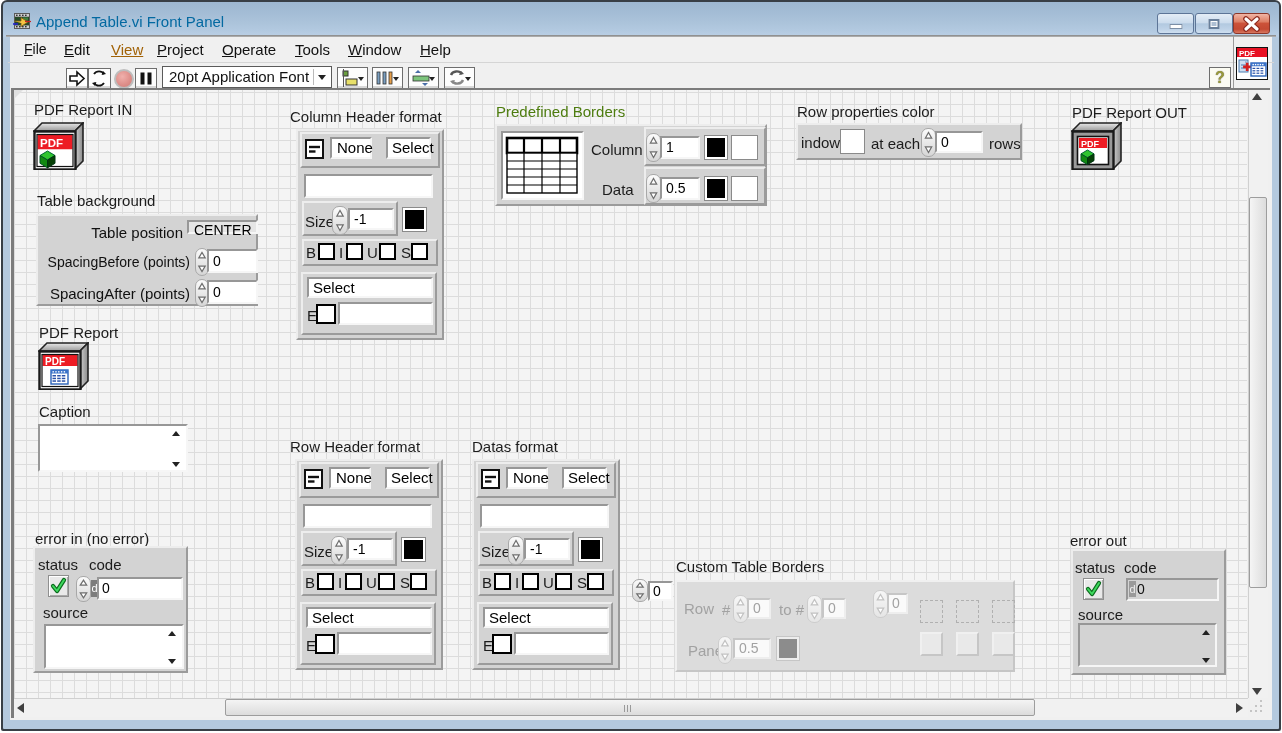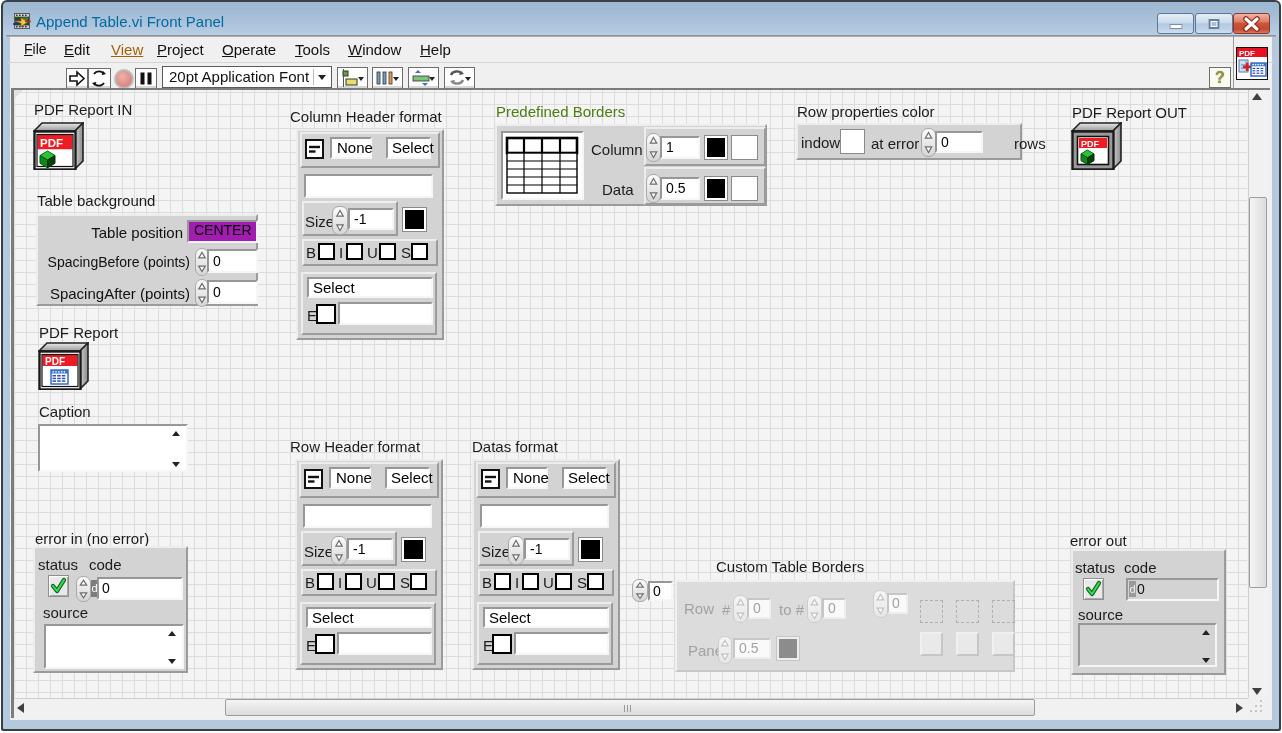--- a/index.html
+++ b/index.html
@@ -168,21 +168,21 @@
       <text x="7" y="25" font-family="Liberation Sans" font-weight="bold" font-size="11.5" fill="#fff">PDF</text>
       <rect x="4.5" y="27.5" width="35" height="16.5" fill="#fff"></rect>
       <rect x="4" y="12.5" width="36" height="32" fill="none" stroke="#111" stroke-width="1.2"></rect>
       <polygon points="7,33.5 14.5,29 22,33.5 14.5,38.0" fill="#2fc42f" stroke="#063"></polygon>
       <polygon points="7,33.5 14.5,38.0 14.5,45.8 7,41.3" fill="#128a12" stroke="#052"></polygon>
       <polygon points="22,33.5 14.5,38.0 14.5,45.8 22,41.3" fill="#064006" stroke="#031"></polygon>
     </svg></div>
 <div class="ab" style="left:37px;top:192px;font-size:15px;color:#1c1c1c;white-space:nowrap;">Table background</div>
 <div class="ab" style="left:36px;top:214px;width:222px;height:92px;background:#d3d3d3;border:2px solid;border-color:#ededed #9b9b9b #9b9b9b #ededed;box-sizing:border-box;"></div>
 <div class="ab" style="left:40px;top:224px;width:143px;height:15px;font-size:15px;color:#111;text-align:right;white-space:nowrap;">Table position</div>
-<div class="ab" style="left:187px;top:220px;width:71px;height:23px;background:#a21caf;border:2px solid;border-color:#979797 #f6f6f6 #f6f6f6 #979797;box-sizing:border-box;">
+<div class="ab" style="left:187px;top:220px;width:71px;height:14px;background:#e5e5e5;border:2px solid;border-color:#979797 #f6f6f6 #f6f6f6 #979797;box-sizing:border-box;">
     <div style="position:absolute;left:5px;top:0;line-height:17px;font-size:14px;color:#000;white-space:nowrap;">CENTER</div>
   </div>
 <div class="ab" style="left:47px;top:254px;width:143px;height:15px;font-size:14px;color:#111;text-align:right;white-space:nowrap;">SpacingBefore (points)</div>
 <div class="ab" style="left:195px;top:248px;width:12px;height:26px;background:linear-gradient(#fbfbfb,#d6d6d6);border:1px solid #a8a8a8;border-radius:7px;"><svg width="12" height="26" viewBox="0 0 12 26">
       <path d="M2.8 8.84 L6.0 3.38 L9.2 8.84 Z" fill="#fff" stroke="#6e6e6e" stroke-width="1.2"></path>
       <path d="M2.8 17.16 L6.0 22.62 L9.2 17.16 Z" fill="#fff" stroke="#6e6e6e" stroke-width="1.2"></path>
     </svg></div>
 <div class="ab" style="left:207px;top:249px;width:51px;height:24px;background:#fff;border:2px solid;border-color:#979797 #f6f6f6 #f6f6f6 #979797;box-sizing:border-box;">
     <div style="position:absolute;left:4px;top:0;line-height:20px;font-size:14px;color:#000;white-space:nowrap;">0</div>
   </div>
@@ -427,29 +427,29 @@
   </div>
 <div class="ab" style="left:731px;top:176px;width:27px;height:25px;background:#fff;border:1px solid #8a8a8a;box-sizing:border-box;padding:2px;">
     <div style="width:100%;height:100%;background:#fff;"></div>
   </div>
 <div class="ab" style="left:797px;top:103px;font-size:15px;color:#1c1c1c;white-space:nowrap;">Row properties color</div>
 <div class="ab" style="left:796px;top:123px;width:226px;height:37px;background:#d3d3d3;border:2px solid;border-color:#ededed #9b9b9b #9b9b9b #ededed;box-sizing:border-box;"></div>
 <div class="ab" style="left:801px;top:134px;font-size:15px;color:#1c1c1c;white-space:nowrap;">indow</div>
 <div class="ab" style="left:840px;top:129px;width:25px;height:25px;background:#fff;border:1px solid #8a8a8a;box-sizing:border-box;padding:2px;">
     <div style="width:100%;height:100%;background:#fff;"></div>
   </div>
-<div class="ab" style="left:871px;top:135px;font-size:15px;color:#1c1c1c;white-space:nowrap;">at error</div>
+<div class="ab" style="left:871px;top:135px;font-size:15px;color:#1c1c1c;white-space:nowrap;">at each</div>
 <div class="ab" style="left:921px;top:128px;width:13px;height:27px;background:linear-gradient(#fbfbfb,#d6d6d6);border:1px solid #a8a8a8;border-radius:7px;"><svg width="13" height="27" viewBox="0 0 13 27">
       <path d="M3.3 9.180000000000001 L6.5 3.5100000000000002 L9.7 9.180000000000001 Z" fill="#fff" stroke="#6e6e6e" stroke-width="1.2"></path>
       <path d="M3.3 17.82 L6.5 23.49 L9.7 17.82 Z" fill="#fff" stroke="#6e6e6e" stroke-width="1.2"></path>
     </svg></div>
 <div class="ab" style="left:935px;top:131px;width:48px;height:22px;background:#fff;border:2px solid;border-color:#979797 #f6f6f6 #f6f6f6 #979797;box-sizing:border-box;">
     <div style="position:absolute;left:4px;top:0;line-height:18px;font-size:14px;color:#000;white-space:nowrap;">0</div>
   </div>
-<div class="ab" style="left:1014px;top:135px;font-size:15px;color:#1c1c1c;white-space:nowrap;">rows</div>
+<div class="ab" style="left:989px;top:135px;font-size:15px;color:#1c1c1c;white-space:nowrap;">rows</div>
 <div class="ab" style="left:1072px;top:104px;font-size:15px;color:#1c1c1c;white-space:nowrap;">PDF Report OUT</div>
 <div class="ab" style="left:1071px;top:122px;width:51px;height:48px;"><svg width="51" height="48" viewBox="0 0 51 48">
       <defs>
         <linearGradient id="gt" x1="0" y1="0" x2="0" y2="1">
           <stop offset="0" stop-color="#e8e8e8"></stop>
           <stop offset="1" stop-color="#9a9a9a"></stop>
         </linearGradient>
         <linearGradient id="gr" x1="0" y1="0" x2="1" y2="0">
           <stop offset="0" stop-color="#cfcfcf"></stop>
           <stop offset="1" stop-color="#8a8a8a"></stop>
@@ -465,21 +465,21 @@
       <polygon points="10,31.9 16.5,35.8 16.5,42.56 10,38.66" fill="#128a12" stroke="#052"></polygon>
       <polygon points="23,31.9 16.5,35.8 16.5,42.56 23,38.66" fill="#064006" stroke="#031"></polygon>
     </svg></div>
 <div class="ab" style="left:632px;top:579px;width:14px;height:21px;background:linear-gradient(#fbfbfb,#d6d6d6);border:1px solid #a8a8a8;border-radius:7px;"><svg width="14" height="21" viewBox="0 0 14 21">
       <path d="M3.8 7.140000000000001 L7.0 2.73 L10.2 7.140000000000001 Z" fill="#fff" stroke="#6e6e6e" stroke-width="1.2"></path>
       <path d="M3.8 13.860000000000001 L7.0 18.27 L10.2 13.860000000000001 Z" fill="#fff" stroke="#6e6e6e" stroke-width="1.2"></path>
     </svg></div>
 <div class="ab" style="left:648px;top:581px;width:25px;height:20px;background:#fff;border:2px solid;border-color:#979797 #f6f6f6 #f6f6f6 #979797;box-sizing:border-box;">
     <div style="position:absolute;left:3px;top:0;line-height:16px;font-size:14px;color:#000;white-space:nowrap;">0</div>
   </div>
-<div class="ab" style="left:716px;top:558px;font-size:15px;color:#1c1c1c;white-space:nowrap;">Custom Table Borders</div>
+<div class="ab" style="left:676px;top:558px;font-size:15px;color:#1c1c1c;white-space:nowrap;">Custom Table Borders</div>
 <div class="ab" style="left:675px;top:580px;width:340px;height:92px;background:#dcdcdc;border:2px solid;border-color:#f0f0f0 #c6c6c6 #c6c6c6 #f0f0f0;box-sizing:border-box;"></div>
 <div class="ab" style="left:684px;top:600px;font-size:15px;color:#a2a2a2;white-space:nowrap;">Row</div>
 <div class="ab" style="left:722px;top:601px;font-size:15px;color:#a2a2a2;white-space:nowrap;">#</div>
 <div class="ab" style="left:733px;top:595px;width:13px;height:26px;background:linear-gradient(#f6f6f6,#e6e6e6);border:1px solid #cdcdcd;border-radius:7px;"><svg width="13" height="26" viewBox="0 0 13 26">
       <path d="M3.3 8.84 L6.5 3.38 L9.7 8.84 Z" fill="#fff" stroke="#c2c2c2" stroke-width="1.2"></path>
       <path d="M3.3 17.16 L6.5 22.62 L9.7 17.16 Z" fill="#fff" stroke="#c2c2c2" stroke-width="1.2"></path>
     </svg></div>
 <div class="ab" style="left:747px;top:598px;width:24px;height:21px;background:#fafafa;border:2px solid;border-color:#c6c6c6 #eee #eee #c6c6c6;box-sizing:border-box;">
     <div style="position:absolute;left:4px;top:0;line-height:17px;font-size:14px;color:#a2a2a2;white-space:nowrap;">0</div>
   </div>

